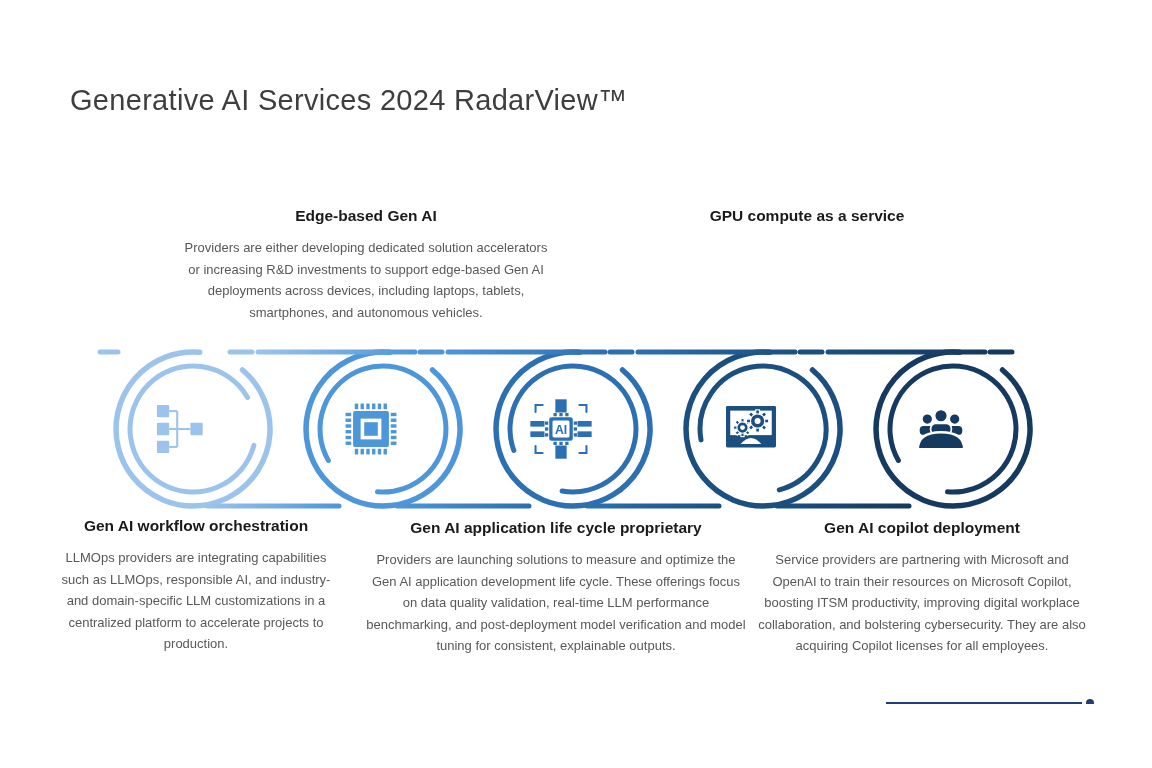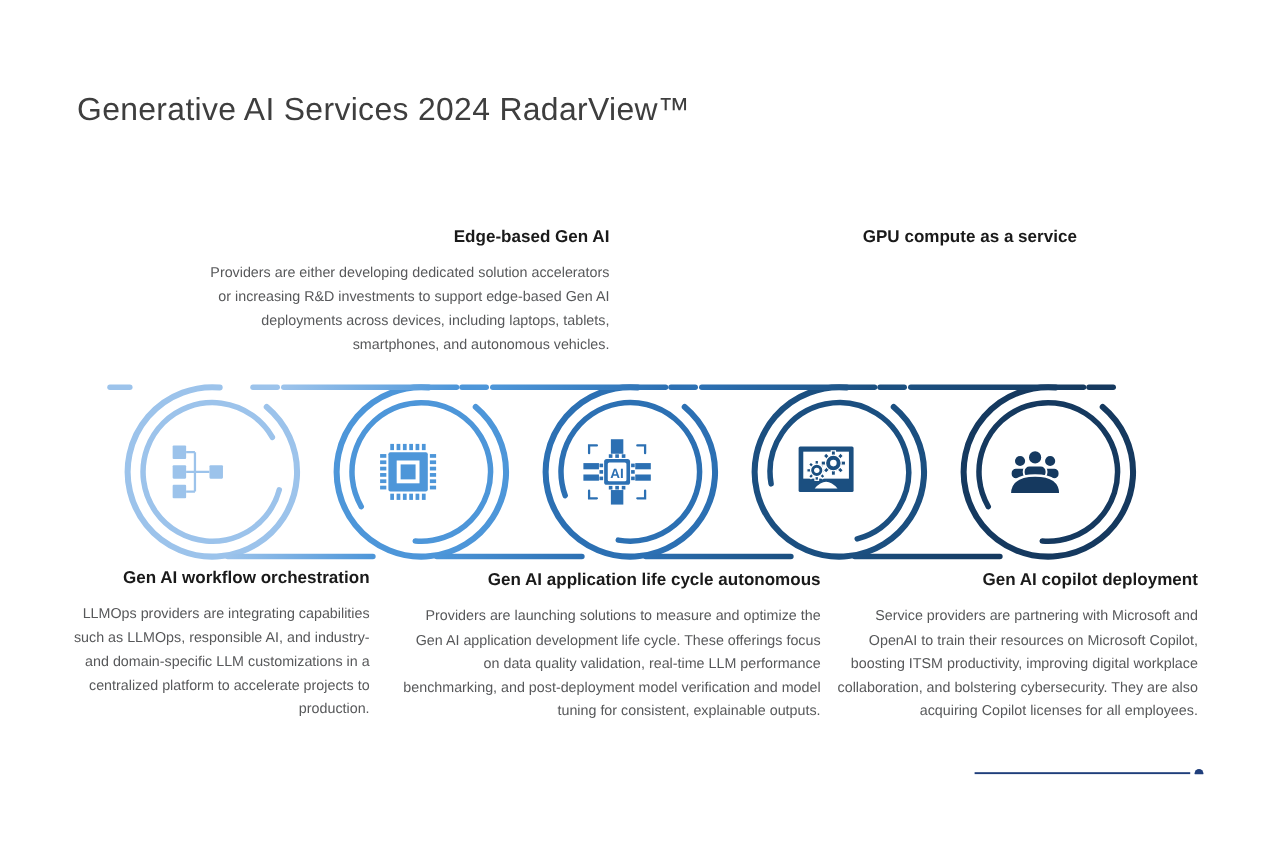--- a/index.html
+++ b/index.html
@@ -6,21 +6,21 @@
   .slide {
     position:relative; width:1152px; height:704px; overflow:hidden;
     background:var(--bg-color,#FFFFFF);
     font-family:"Liberation Sans", sans-serif;
   }
   .page-title {
     position:absolute; left:70px; top:84px;
     font-size:29px; font-weight:400; letter-spacing:0.3px;
     color:var(--title-color,#3E3E3E);
   }
-  .info-sec { position:absolute; text-align:right; }
+  .info-sec { position:absolute; text-align:center; }
   .info-sec h3 {
     margin:0 0 12px 0; font-size:15.5px; font-weight:700;
     color:var(--heading-color,#1A1A1A);
   }
   .info-sec p {
     margin:0; font-size:13px; line-height:21.6px;
     color:var(--body-color,#57585A);
   }
   .sec-top-0 { left:178px; top:207px; width:376px; }
   .sec-top-1 { left:635px; top:207px; width:344px; }
@@ -255,21 +255,21 @@
       </g>
       <path d="M10.5 56.5 C10.5 43 21 38.5 35 38.5 C49 38.5 59.5 43 59.5 56.5 Z" fill="currentColor" stroke="#fff" stroke-width="2.5"></path>
     </svg>
   </div>
 
   <div class="info-sec sec-bot-0">
     <h3>Gen AI workflow orchestration</h3>
     <p>LLMOps providers are integrating capabilities such as LLMOps, responsible AI, and industry- and domain-specific LLM customizations in a centralized platform to accelerate projects to production.</p>
   </div>
   <div class="info-sec sec-bot-1">
-    <h3>Gen AI application life cycle autonomous</h3>
+    <h3>Gen AI application life cycle proprietary</h3>
     <p>Providers are launching solutions to measure and optimize the Gen AI application development life cycle. These offerings focus on data quality validation, real-time LLM performance benchmarking, and post-deployment model verification and model tuning for consistent, explainable outputs.</p>
   </div>
   <div class="info-sec sec-bot-2">
     <h3>Gen AI copilot deployment</h3>
     <p>Service providers are partnering with Microsoft and OpenAI to train their resources on Microsoft Copilot, boosting ITSM productivity, improving digital workplace collaboration, and bolstering cybersecurity. They are also acquiring Copilot licenses for all employees.</p>
   </div>
 
   <div class="logo">
     <div class="logo-line">
       <div class="logo-dot"></div>

